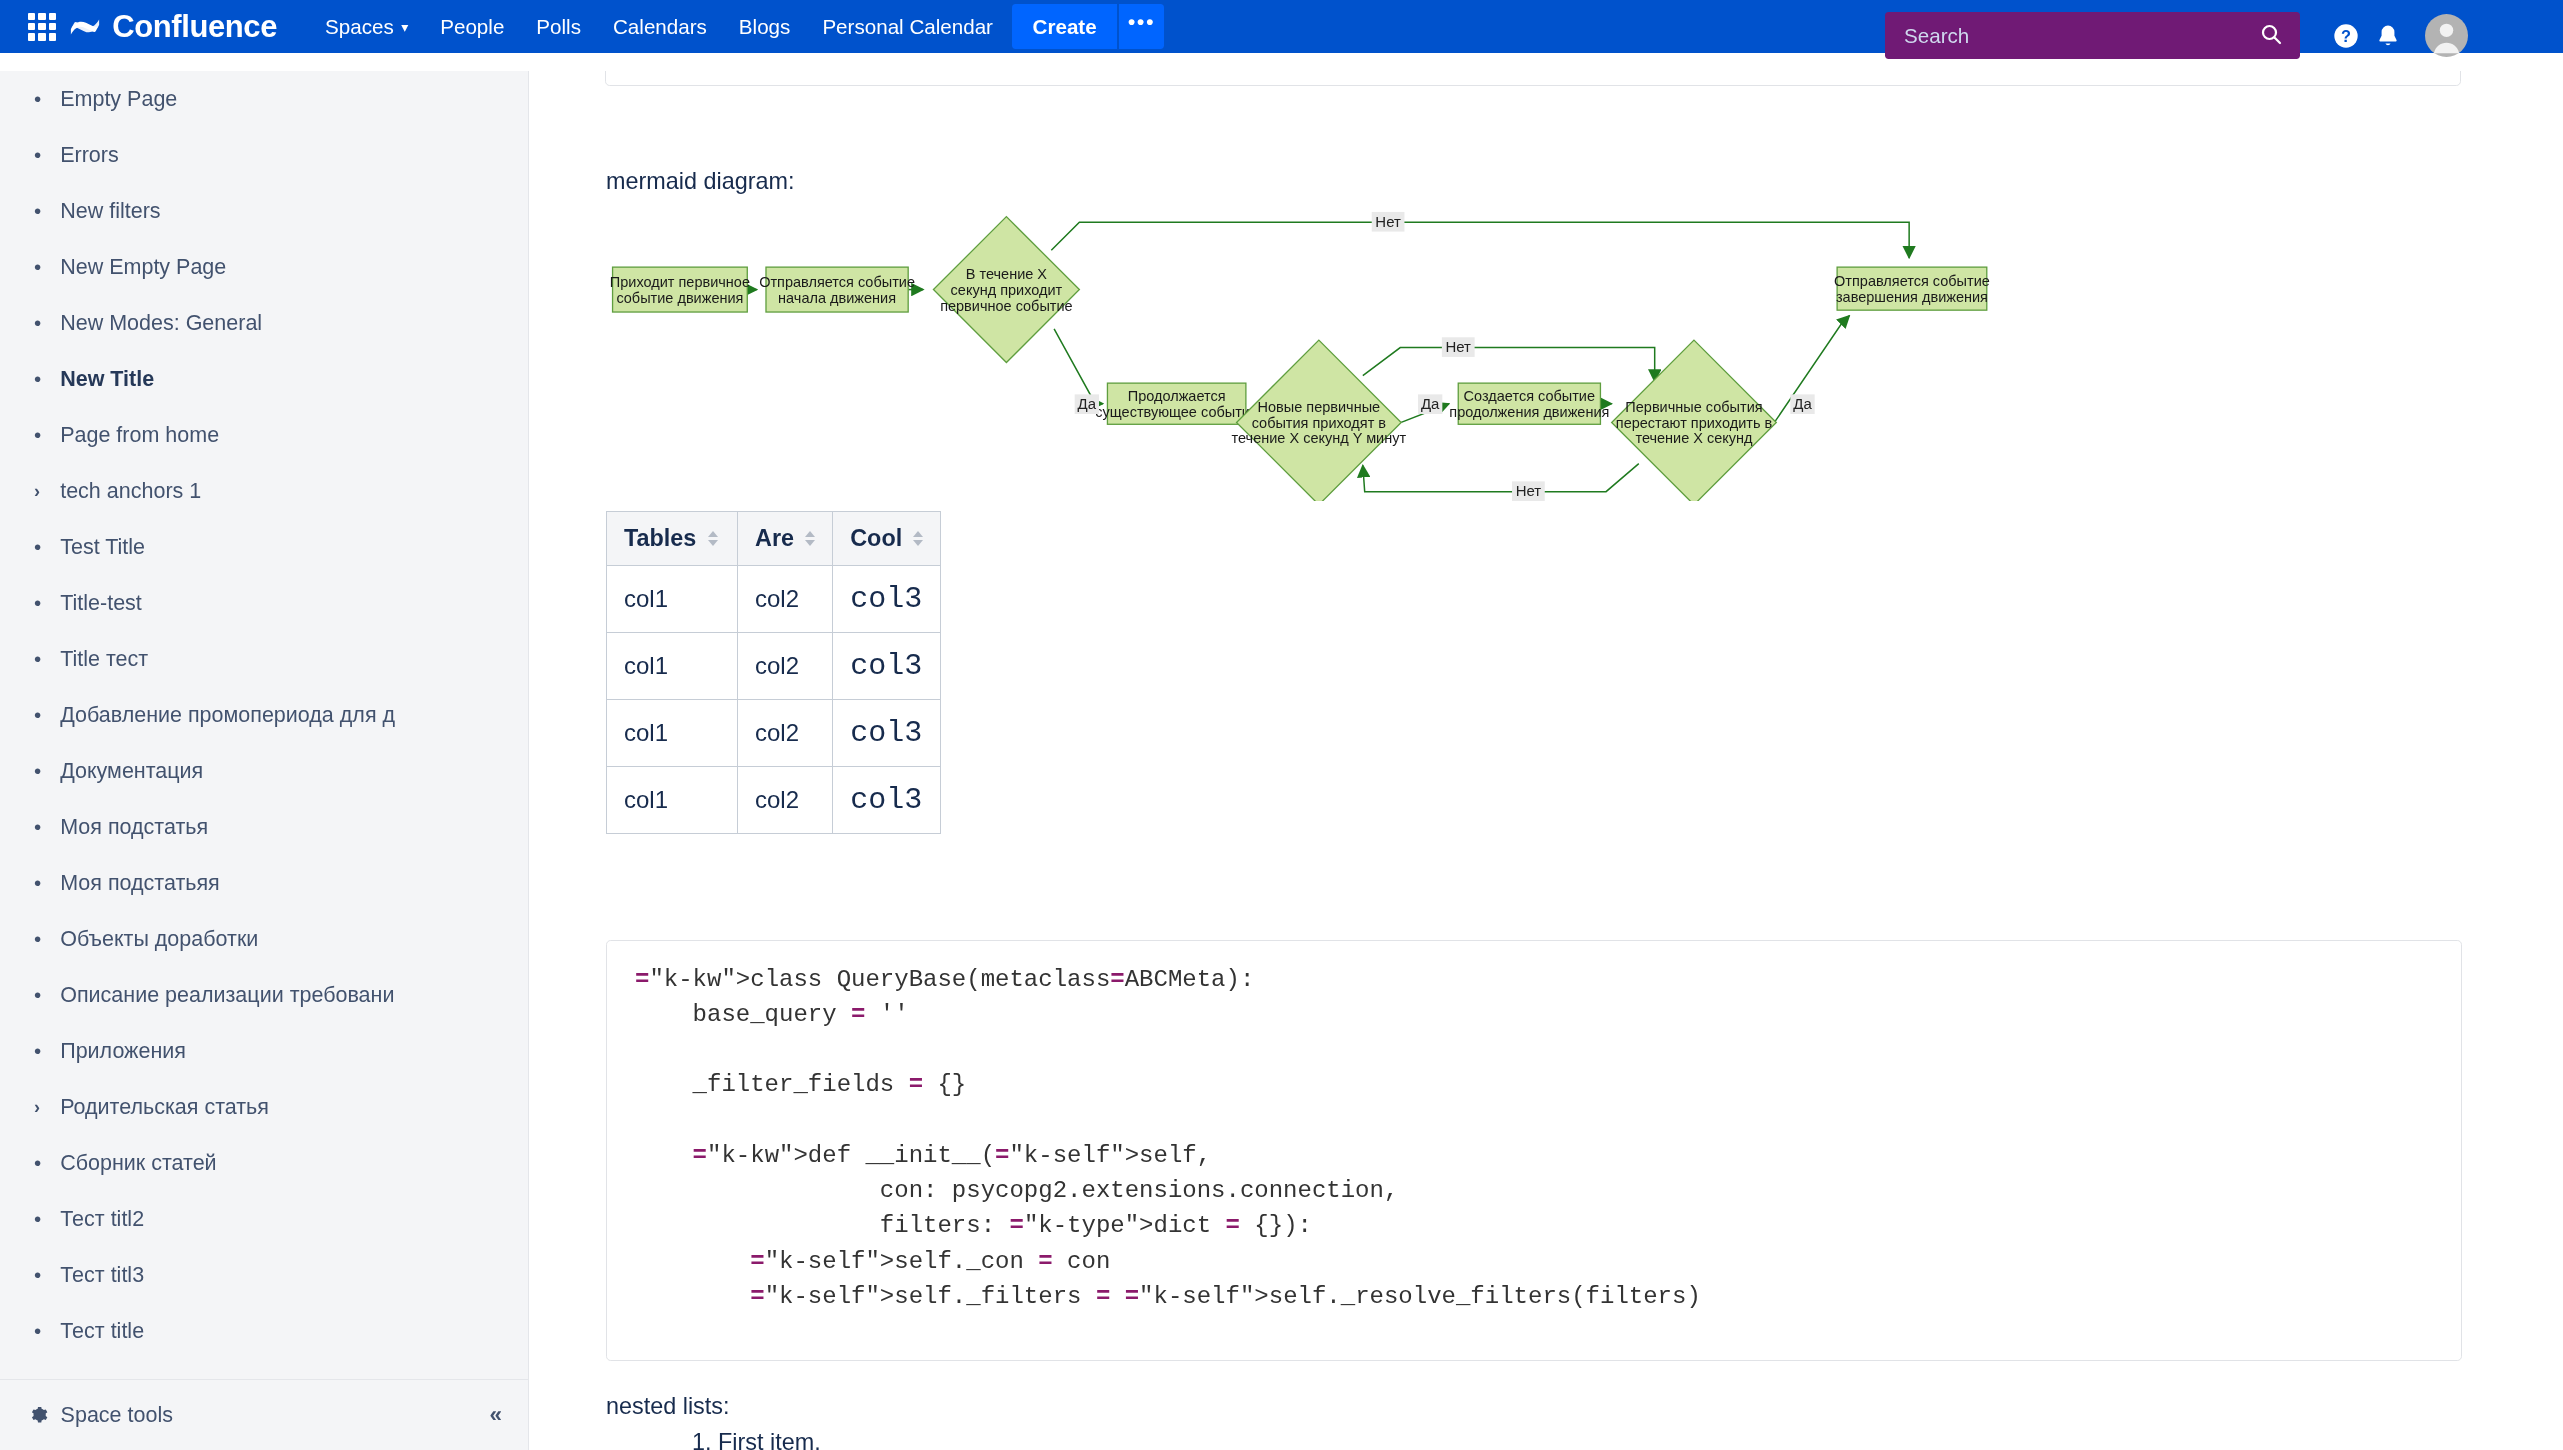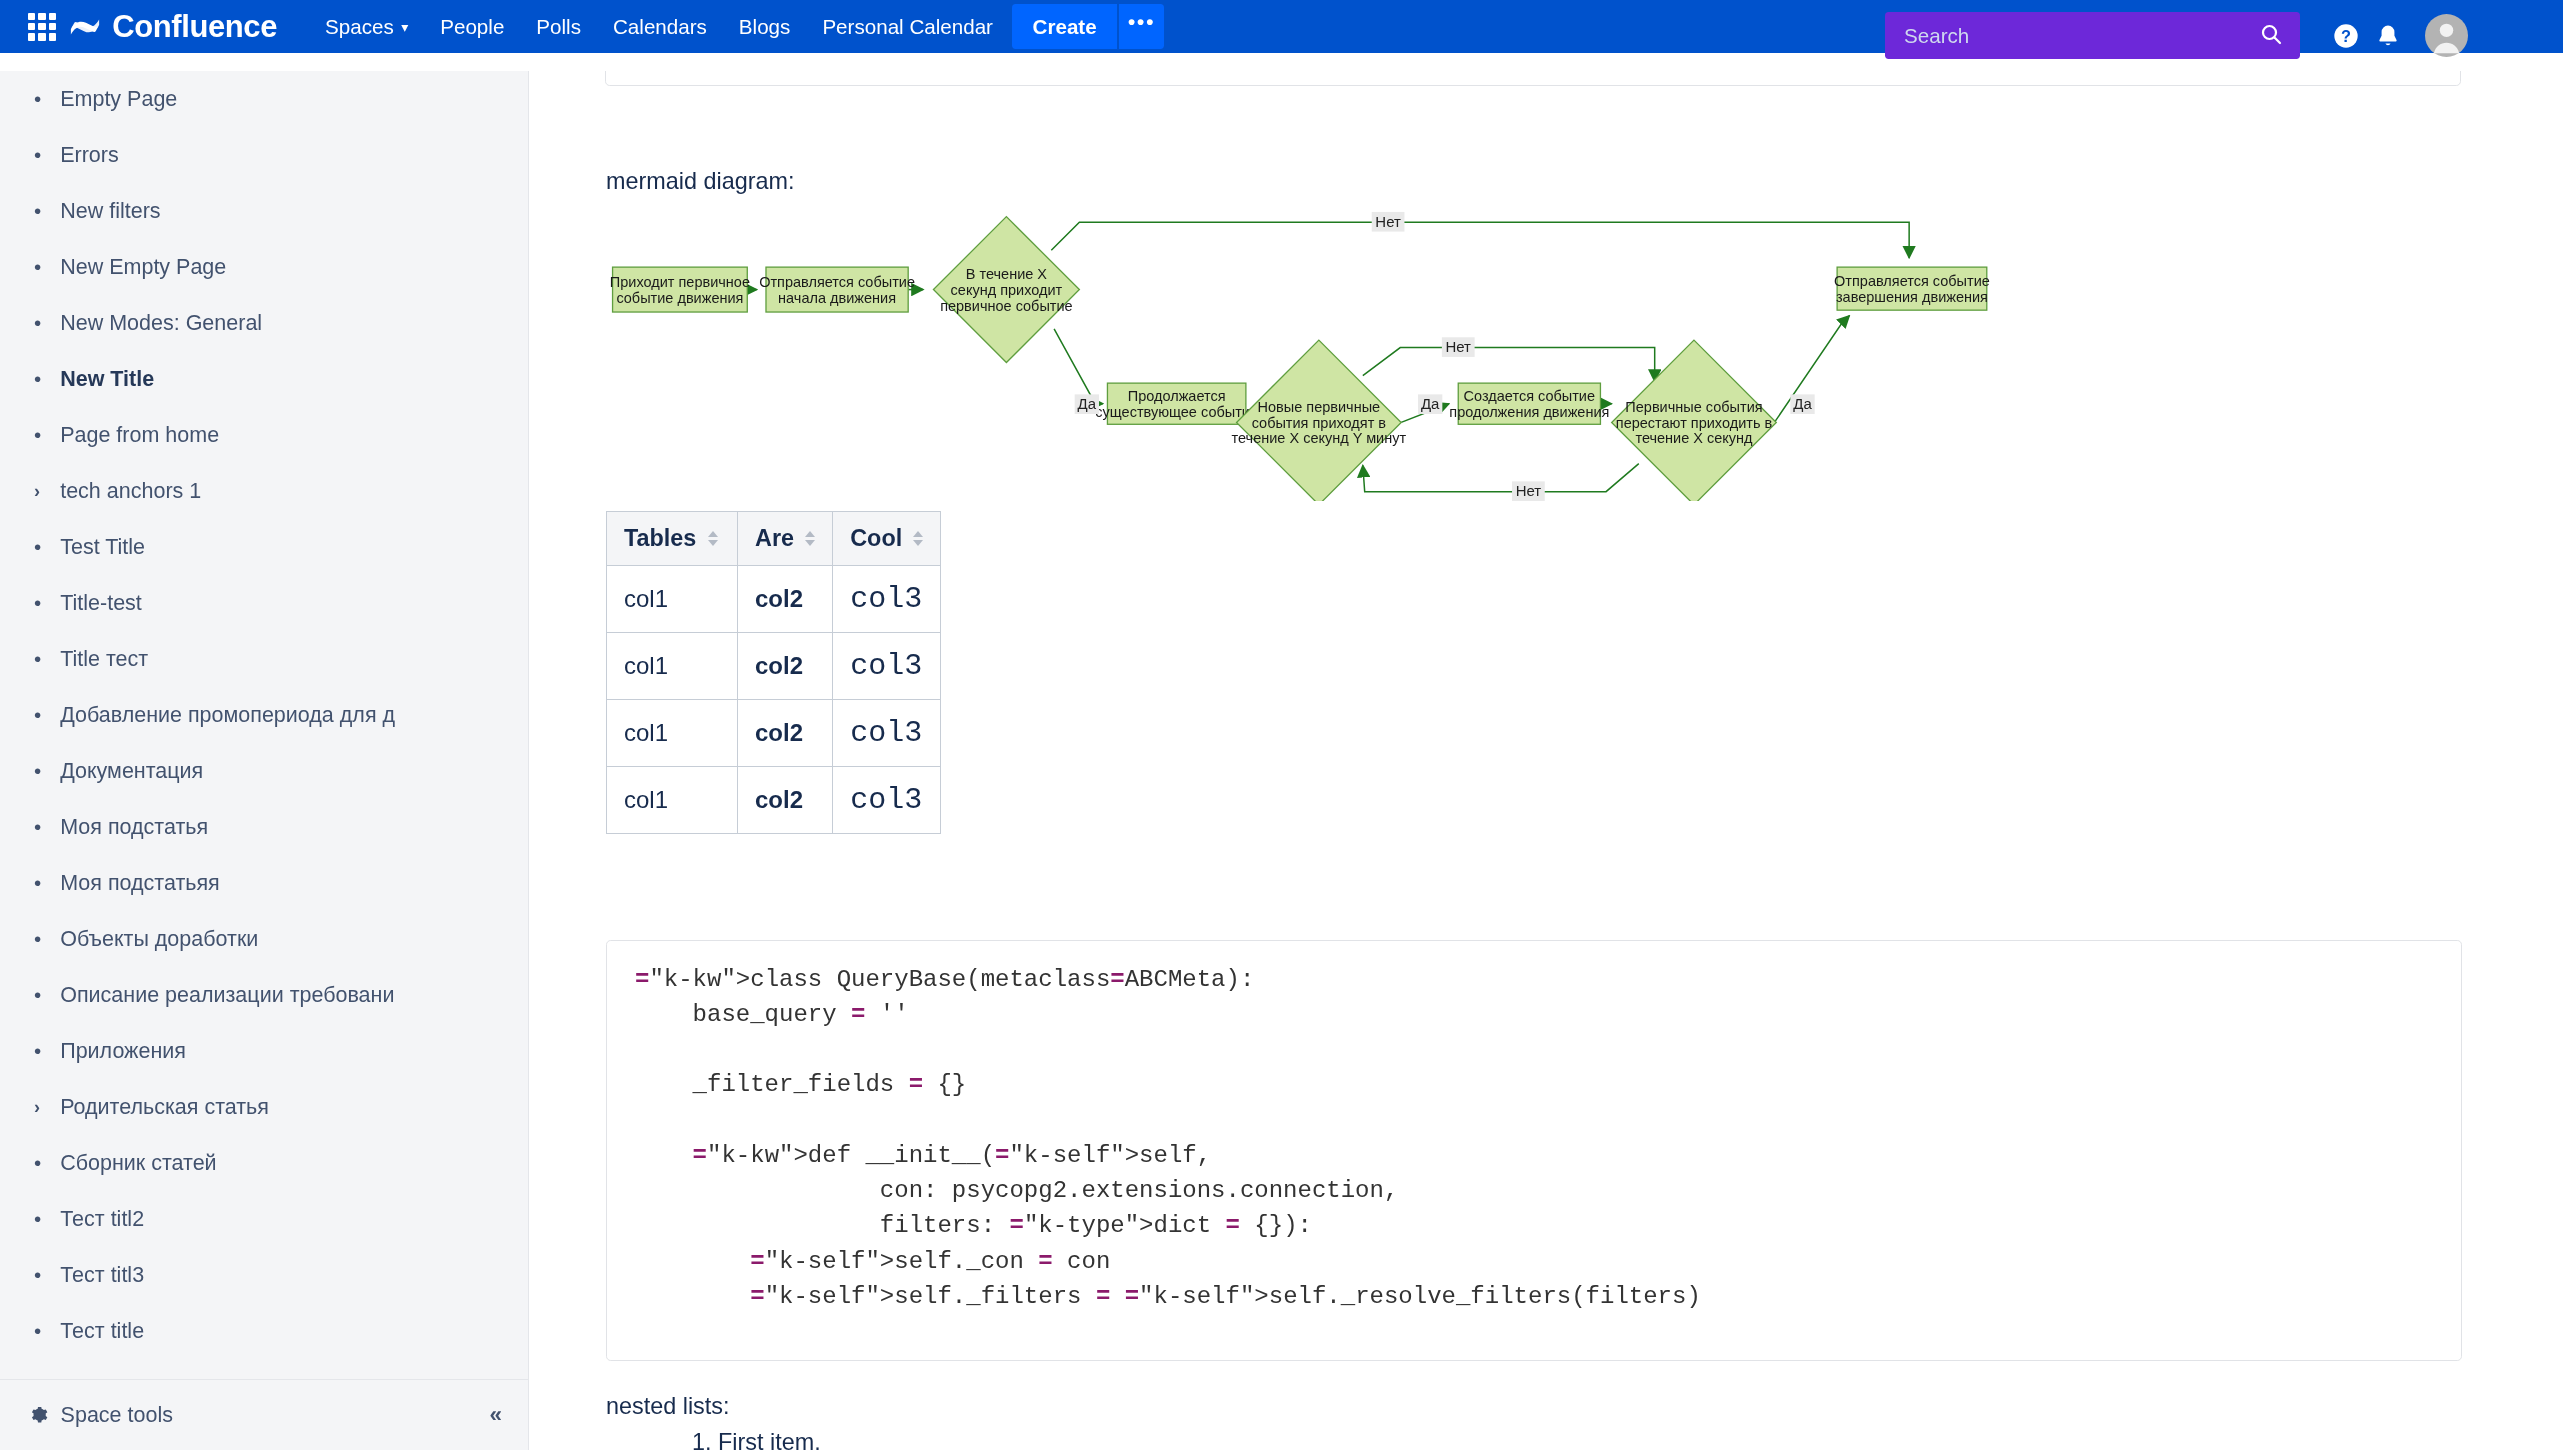--- a/index.html
+++ b/index.html
@@ -39,21 +39,21 @@
     display:flex; align-items:center; cursor:pointer;
   }
   .btn-more{
     background:#0065ff; color:#fff; font-size:20.6px; font-weight:700;
     height:45px; width:45px; border:none; border-radius:0 3.7px 3.7px 0;
     display:flex; align-items:center; justify-content:center; cursor:pointer;
     letter-spacing:1.9px; padding-bottom:9.4px;
   }
   .searchbox{
     position:absolute; left:1885px; top:12px; width:415px; height:47px;
-    background:#6d28d9; border-radius:3.7px; display:flex; align-items:center;
+    background:#701a75; border-radius:3.7px; display:flex; align-items:center;
     padding:0 17px; cursor:text;
   }
   .searchbox input{
     background:transparent; border:none; outline:none; color:#ffffff;
     font-size:20.6px; font-family:"Liberation Sans",sans-serif; flex:1; width:100%;
   }
   .searchbox input::placeholder{ color:#cfd9ee; opacity:1; }
   .ic-right{ position:absolute; top:0; height:71px; display:flex; align-items:center; cursor:pointer;}
   #help-icon{ left:2332px; }
   #notif-icon{ left:2374px; }
@@ -139,21 +139,21 @@
   #content-table th .sort span{
     width:0;height:0;border-left:5.6px solid transparent;border-right:5.6px solid transparent;
   }
   #content-table th .sort .up{ border-bottom:6.6px solid #b3bac5; }
   #content-table th .sort .dn{ border-top:6.6px solid #b3bac5; }
   #content-table td{
     border:0.9px solid #c6cdd6; font-size:24px; color:#172b4d;
     padding:15px 17px; height:67px;
   }
   #content-table td.c1{ min-width:131px; }
-  #content-table td.c2{ font-weight:700; }
+  #content-table td.c2{ font-weight:400; }
   #content-table td.c3{ font-family:"Liberation Mono", monospace; font-size:30px; }
 
   
   #code-block{
     position:absolute; left:76px; top:869px; width:1856px; height:421px;
     border:0.9px solid #e1e3e7; border-radius:4.7px; background:#ffffff;
     padding:20.6px 28px; overflow:hidden;
   }
   #code-block pre{
     margin:0; font-family:"Liberation Mono", monospace; font-size:24px;

